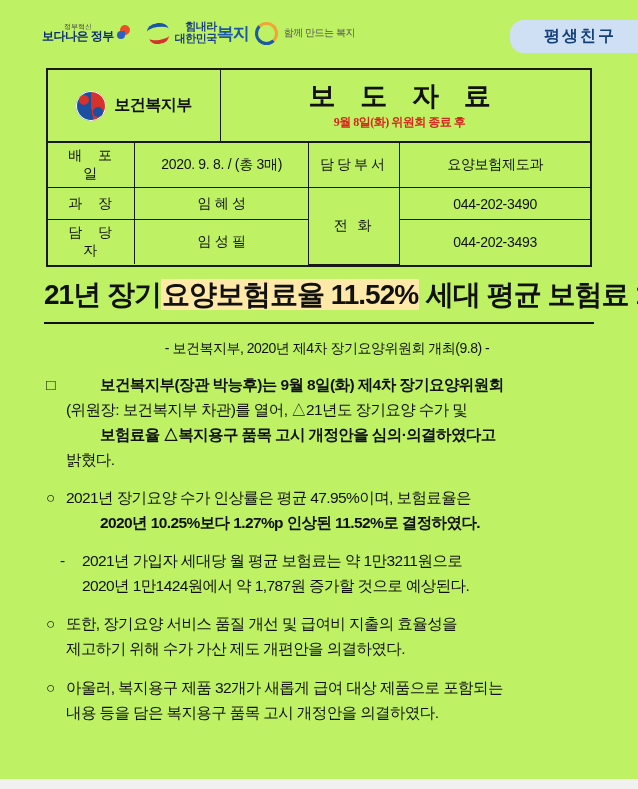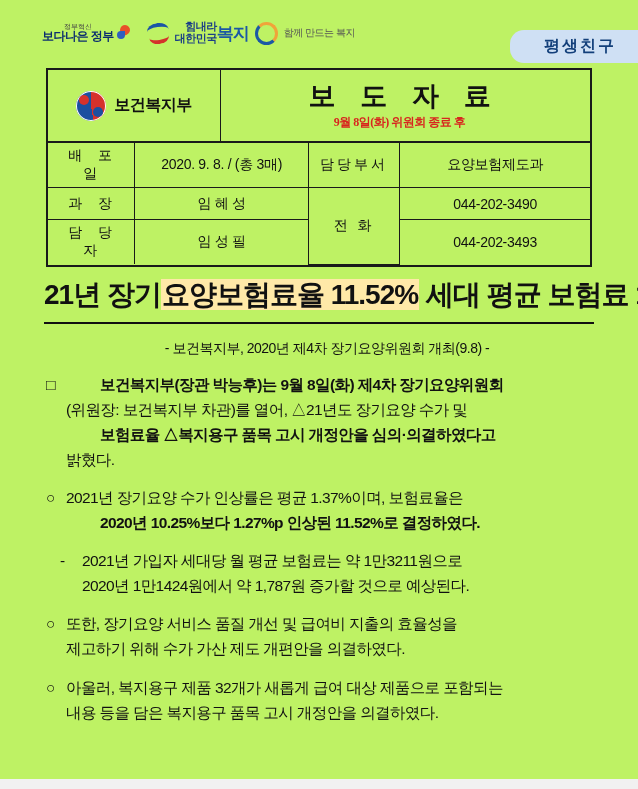--- a/index.html
+++ b/index.html
@@ -137,21 +137,21 @@
   }
   .bokji-sub {
     font-size: 10px;
     color: #555;
     letter-spacing: -0.5px;
   }
 
   .banner {
     position: absolute;
     right: 0;
-    top: 30px;
+    top: 20px;
     background: #cfe0f4;
     color: #123f7a;
     font-size: 16px;
     font-weight: bold;
     letter-spacing: 2px;
     padding: 6px 22px 6px 34px;
     border-top-left-radius: 14px;
     border-bottom-left-radius: 14px;
   }
 
@@ -394,21 +394,21 @@
         <span class="b">보건복지부(장관 박능후)는 9월 8일(화) 제4차 장기요양위원회</span><br>
         <span>(위원장: 보건복지부 차관)를 열어, △21년도 장기요양 수가 및</span><br>
         <span class="b">보험료율 △복지용구 품목 고시 개정안을 심의·의결하였다고</span><br>
         <span>밝혔다.</span>
       </span>
     </div>
 
     <div class="para">
       <span class="bullet">○</span>
       <span class="txt">
-        <span>2021년 장기요양 수가 인상률은 평균 1.37%이며, 보험료율은</span><br>
+        <span>2021년 장기요양 수가 인상률은 평균 47.95%이며, 보험료율은</span><br>
         <span class="b">2020년 10.25%보다 1.27%p 인상된 11.52%로 결정하였다.</span>
       </span>
     </div>
 
     <div class="para sub">
       <span class="bullet">-</span>
       <span class="txt">
         <span>2021년 가입자 세대당 월 평균 보험료는 약 1만3211원으로</span><br>
         <span>2020년 1만1424원에서 약 1,787원 증가할 것으로 예상된다.</span>
       </span>

